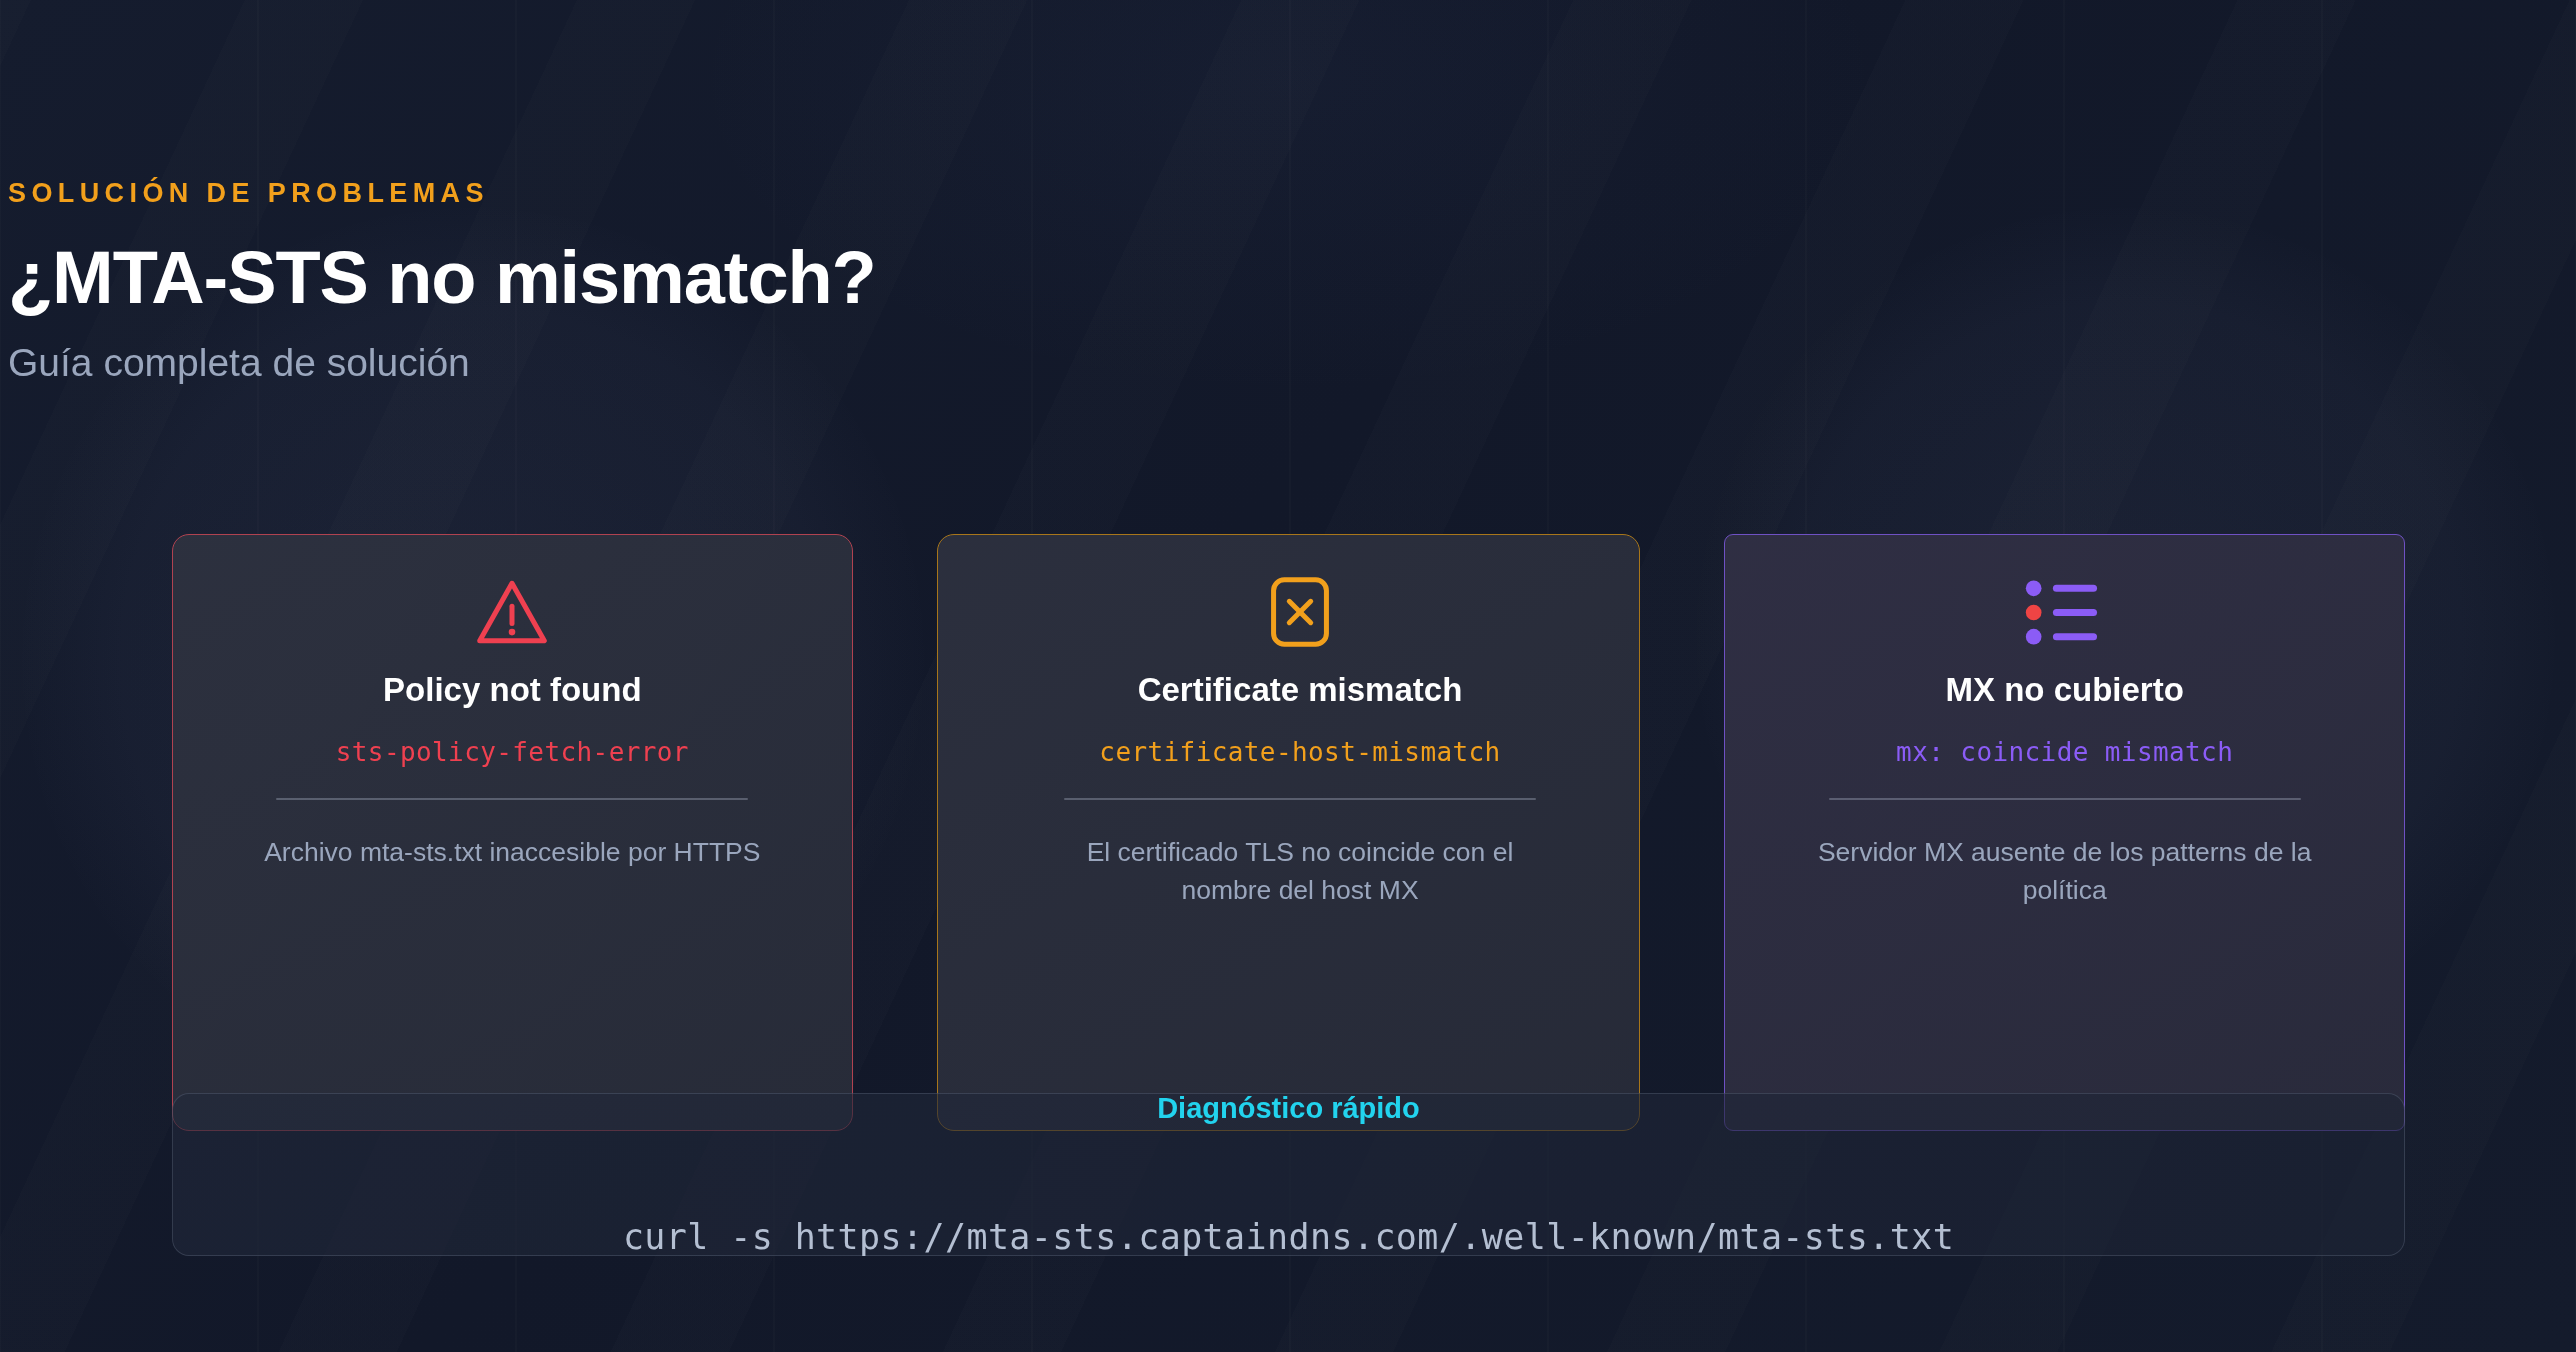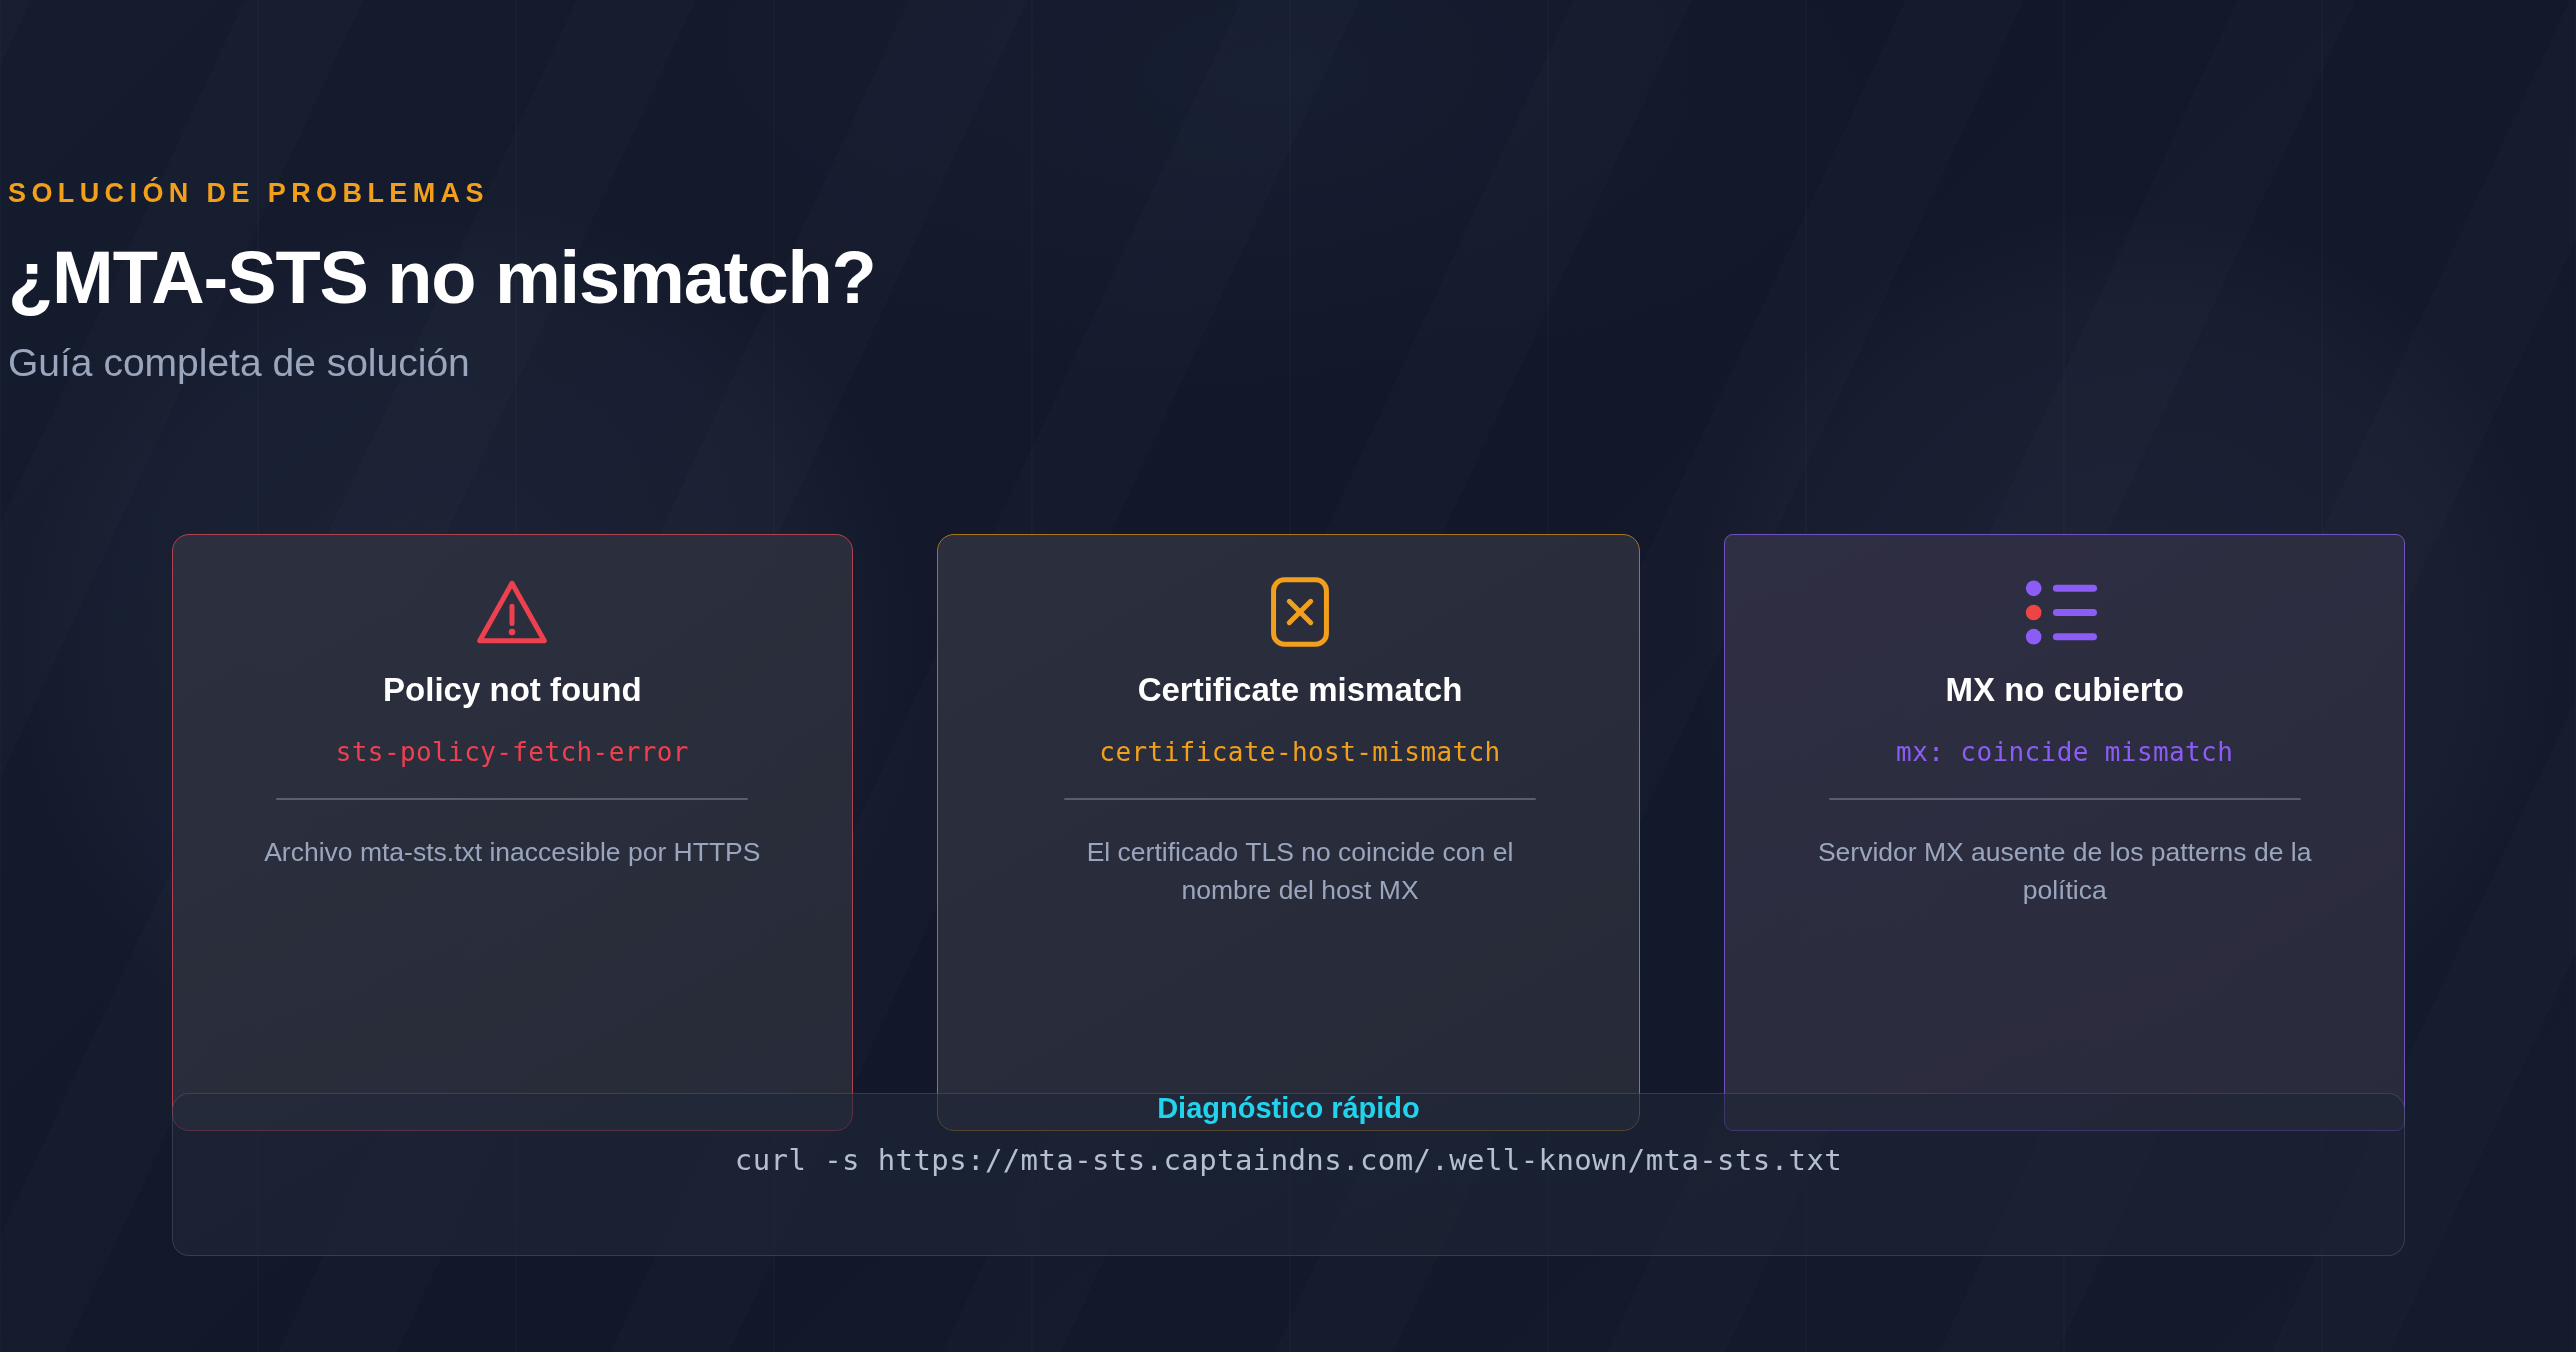--- a/index.html
+++ b/index.html
@@ -189,34 +189,34 @@
     left: 172px;
     top: 1093px;
     width: 2233px;
     height: 163px;
     border-radius: 17px;
     border: 1.4px solid rgba(146,158,180,0.22);
     background: linear-gradient(150deg, rgba(33,40,58,0.62) 0%, rgba(29,36,53,0.62) 100%);
     display: flex;
     flex-direction: column;
     align-items: center;
-    justify-content: flex-start;
+    justify-content: space-between;
   }
 
   #diag-title {
     font-size: 29px;
     font-weight: 700;
     color: #22d3ee;
     line-height: 1;
   }
 
   #diag-cmd {
     margin-top: 23px;
     font-family: "DejaVu Sans Mono", "Liberation Mono", monospace;
-    font-size: 29px;
+    font-size: 35px;
     color: #b4bfd2;
     line-height: 1;
     letter-spacing: 0.4px;
   }
 </style>
 </head>
 <body>
 
 <div id="bg-root">
   <div class="glow glow-left"></div>

